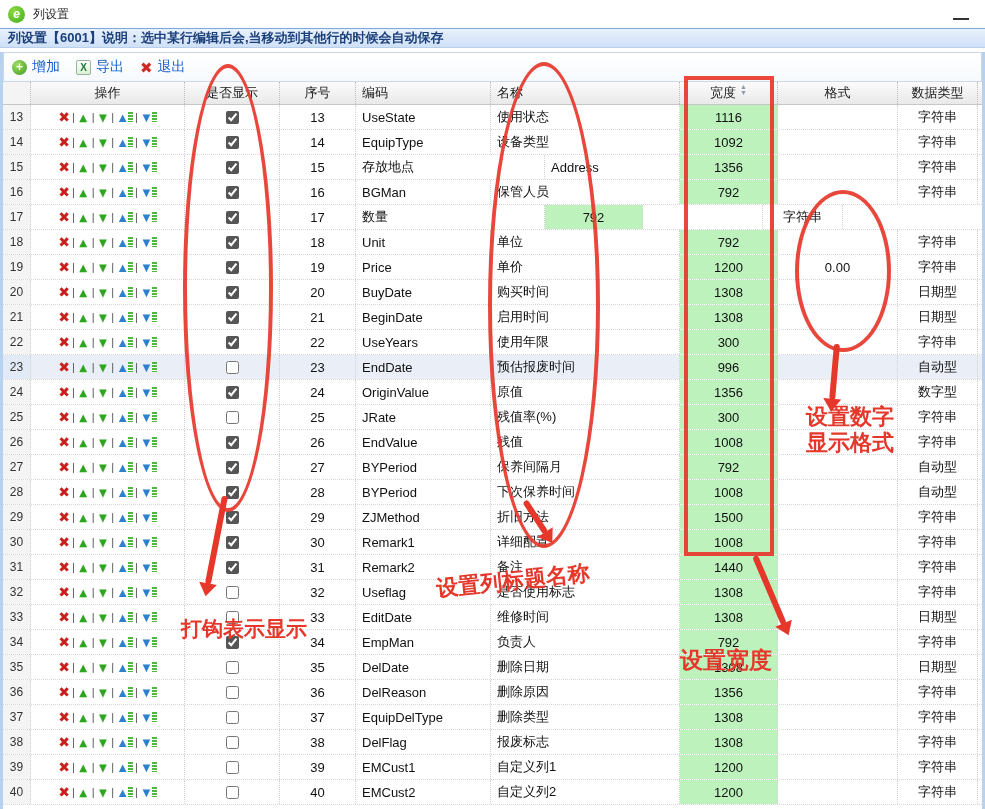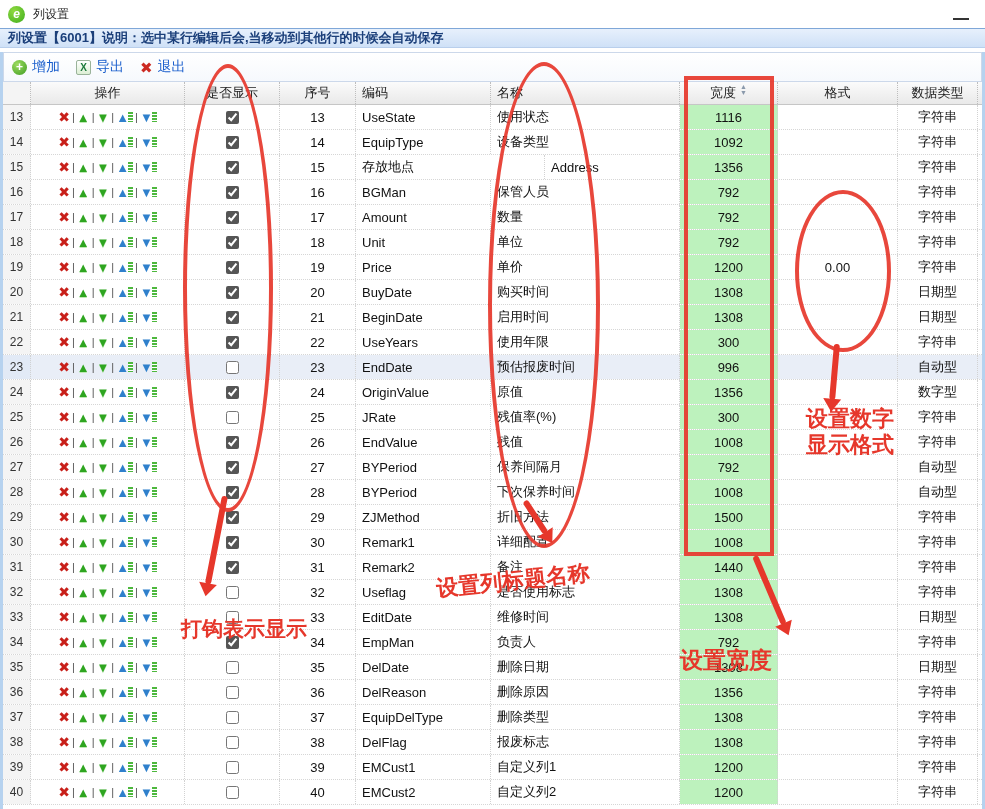--- a/index.html
+++ b/index.html
@@ -242,21 +242,20 @@
               <span class="op op-down">▼</span>
               <span class="sep">|</span>
               <span class="op op-top">▲<i class="bars"></i></span>
               <span class="sep">|</span>
               <span class="op op-bot">▼<i class="bars"></i></span>
     </div>
     <div class="cell c-show">
       <input type="checkbox" class="chk" checked="" style="">
     </div>
     <div class="cell c-seq">17</div>
-    <div class="cell c-code left">Amount</div>
     <div class="cell c-name left">数量</div>
     <div class="cell c-width">792</div>
     <div class="cell c-format"></div>
     <div class="cell c-dtype">字符串</div>
     <div class="cell c-sliver"></div>
   </div>
           <div class="row">
     <div class="cell c-num">18</div>
     <div class="cell c-ops">
       <span class="op op-del">✖</span>
@@ -831,18 +830,18 @@
     <span class="stem"></span>
       <span class="head"></span>
   </div>
   <div class="anno note" style="left:680px;top:645px;font-size:23px;">设置宽度</div>
 
   <div class="anno ellipse" style="left:795px;top:190px;width:96px;height:162px;"></div>
   <div class="anno arrow" style="left:828px;top:344px;height:68px;transform:rotate(5deg);">
     <span class="stem"></span>
       <span class="head"></span>
   </div>
-  <div class="anno note" style="left:802px;top:406px;width:96px;text-align:center;line-height:26px;">
+  <div class="anno note" style="left:802px;top:406px;width:96px;text-align:center;line-height:26px;font-family:Liberation Mono, monospace;">
     <div>设置数字</div>
     <div>显示格式</div>
   </div>
 
 </div>
 
 </body></html>

